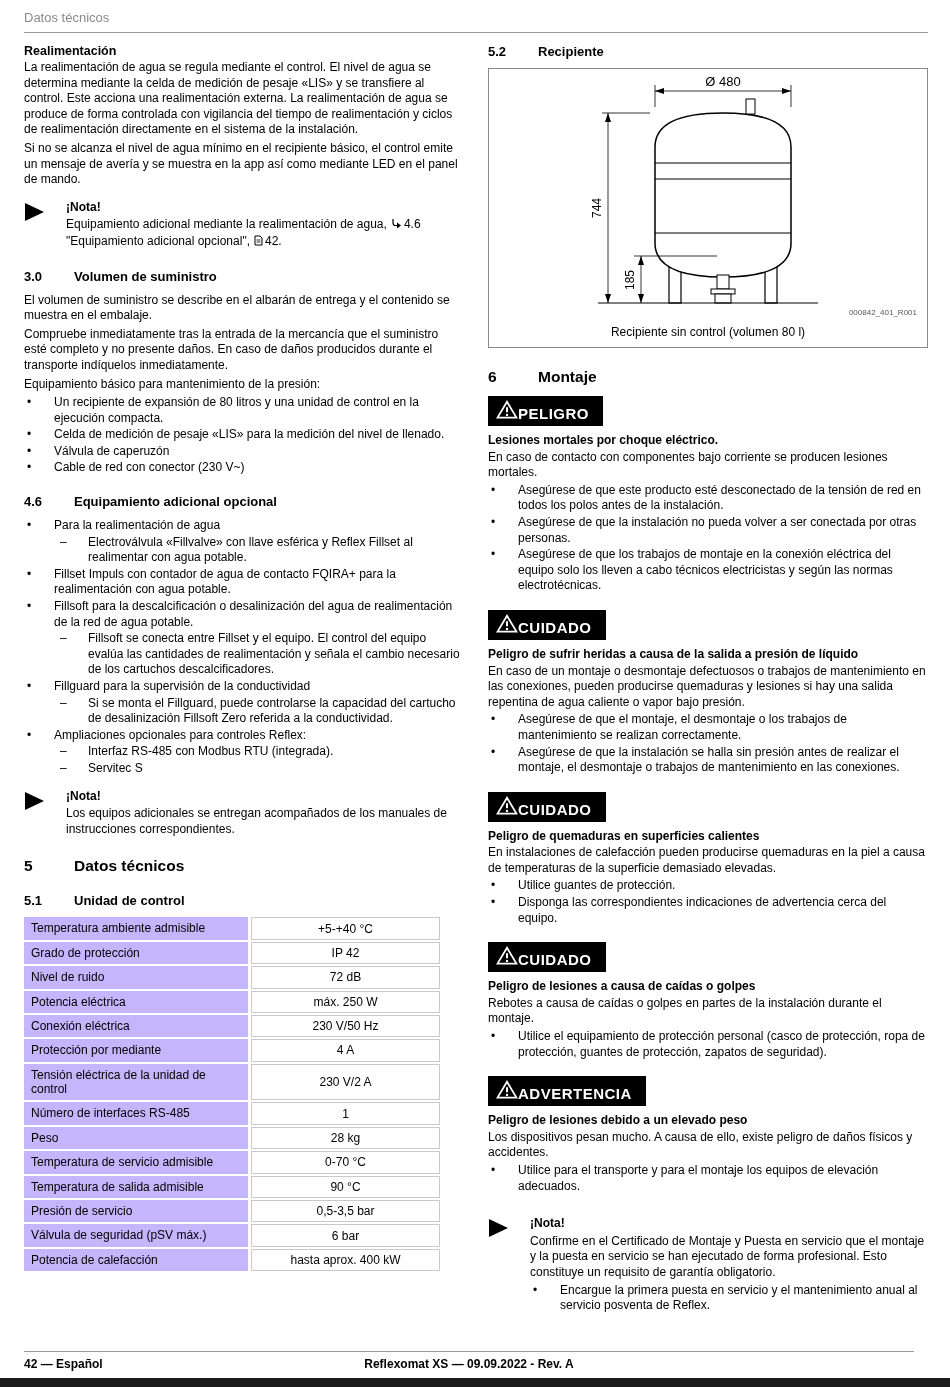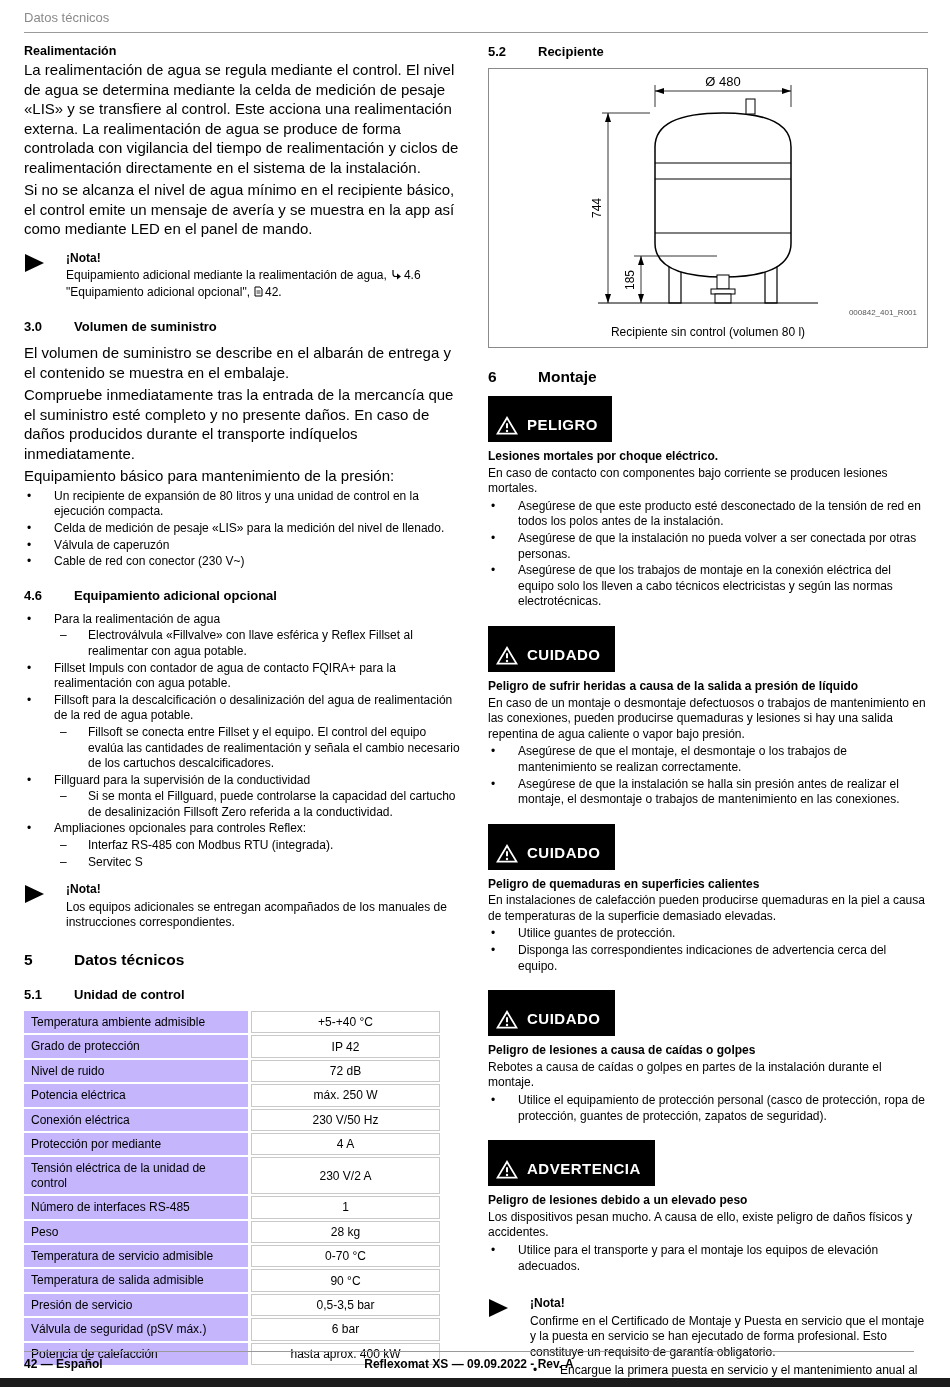--- a/index.html
+++ b/index.html
@@ -5,21 +5,21 @@
   html,body{margin:0;padding:0;background:#e8e8e8;}
   .page{
     position:relative;width:950px;height:1387px;margin:0 auto;background:#fff;
     font-family:"Liberation Sans", sans-serif;color:#000;overflow:hidden;box-sizing:border-box;
   }
   .header{position:absolute;top:8px;left:24px;right:22px;border-bottom:1px solid #9a9a9a;padding-bottom:6px;}
   .header span{color:#8a8a8a;font-size:13px;}
   .cols{position:absolute;top:44px;left:24px;right:22px;display:flex;gap:26px;align-items:flex-start;}
   .col-l{width:438px;flex:none;}
   .col-r{width:440px;flex:none;}
-  p{margin:0 0 3px;font-size:15px;line-height:1.3;}
+  p{margin:0 0 3px;font-size:12px;line-height:1.3;}
   .bold-head{font-weight:bold;font-size:12.5px;margin:0 0 2px;}
   .sec{display:flex;font-weight:bold;font-size:13px;margin:18px 0 9px;}
   .sec .num{width:50px;flex:none;}
   .sec.big{font-size:15.5px;margin:20px 0 10px;}
   .sec.first{margin-top:0;}
   .li{position:relative;padding-left:30px;font-size:12px;line-height:1.3;margin:0 0 1px;}
   .li::before{content:"\2022";position:absolute;left:3px;top:0;}
   .li.sub{padding-left:64px;}
   .li.sub::before{content:"\2013";left:36px;}
   .note{display:flex;margin:12px 0 14px;}
@@ -34,22 +34,22 @@
   .tlab{width:210px;flex:none;background:#c4b5fd;padding:4px 7px;font-size:12px;line-height:1.2;}
   .tval{flex:1;margin-left:3px;border:1px solid #c9c9c9;display:flex;align-items:center;justify-content:center;
         text-align:center;font-size:12px;padding:3px 4px;}
   
   .figure{position:relative;border:1px solid #8a8a8a;padding:6px 6px 4px;margin:2px 0 4px;}
   .figure svg{display:block;margin:0 auto;}
   .figcode{position:absolute;right:10px;bottom:30px;font-size:8px;color:#555;}
   .figcaption{text-align:center;font-size:12px;margin:2px 0 4px;}
   
   .warn{margin:0 0 16px;}
-  .warn-bar{display:inline-flex;align-items:flex-start;gap:9px;background:#000;color:#fff;
-            font-weight:bold;font-size:15px;letter-spacing:.5px;padding:20px 14px 4px 8px;margin-bottom:7px;}
+  .warn-bar{display:inline-flex;align-items:flex-end;background:#000;color:#fff;
+            font-weight:bold;font-size:15px;letter-spacing:.5px;padding:4px 14px 4px 8px;margin-bottom:7px;}
   .warn-title{font-weight:bold;font-size:12px;line-height:1.3;margin-bottom:1px;}
   .warn-lead{font-size:12px;line-height:1.3;margin-bottom:2px;}
   
   .footer{position:absolute;left:24px;right:36px;bottom:16px;border-top:1px solid #9a9a9a;padding-top:5px;font-size:12px;font-weight:bold;}
   .footer .f-center{position:absolute;left:0;right:0;top:5px;text-align:center;}
   .bottom-bar{position:absolute;left:0;right:0;bottom:0;height:9px;background:#1c1c1c;}
 </style>
 </head>
 <body>
 

